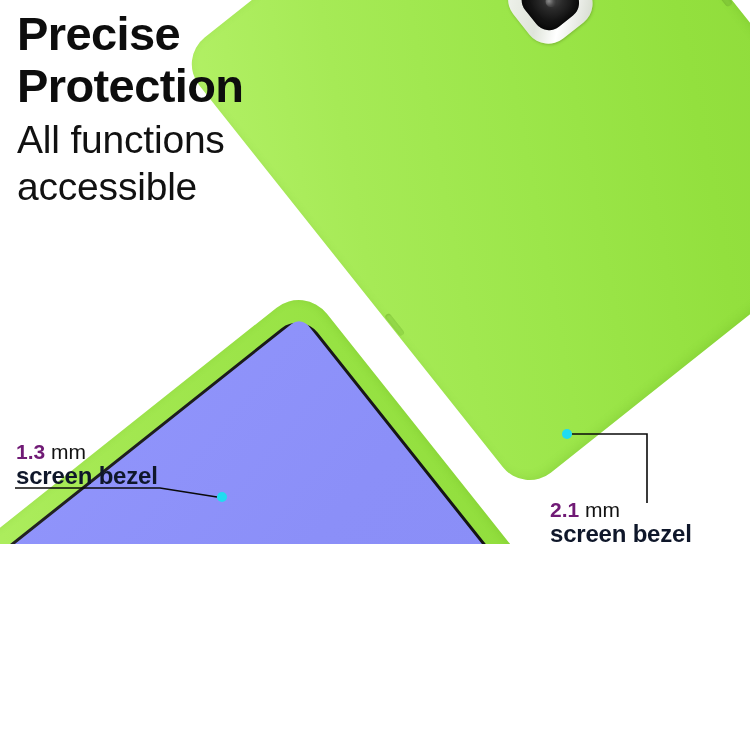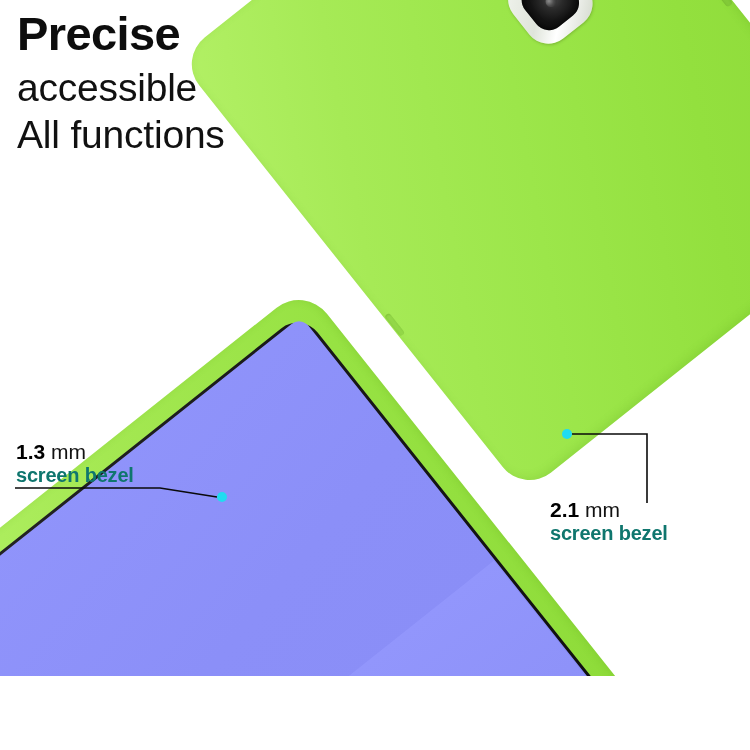--- a/index.html
+++ b/index.html
@@ -3,21 +3,21 @@
 <meta charset="utf-8">
 <style>
   html,body{margin:0;padding:0;}
   body{
     width:750px;height:750px;
     background:#ffffff;
     font-family:"Liberation Sans",sans-serif;
     overflow:hidden;
     position:relative;
   }
-  #stage{position:absolute;inset:0;width:750px;height:676px;overflow:hidden;background:#fff;}
+  #stage{position:absolute;inset:0;width:750px;height:544px;overflow:hidden;background:#fff;}
 
   
   #headline{position:absolute;left:17px;top:8px;z-index:40;}
   .hl-strong{
     font-size:47px;line-height:52px;font-weight:bold;color:#0d0d0d;
     letter-spacing:-0.6px;white-space:nowrap;
   }
   .hl-light{
     font-size:39px;line-height:47px;font-weight:400;color:#111111;
     letter-spacing:-0.2px;white-space:nowrap;
@@ -83,23 +83,23 @@
   #tablet-front .screen{
     position:absolute;left:22px;top:22px;right:22px;bottom:22px;
     border-radius:12px;overflow:hidden;
     background:linear-gradient(168deg,#9094fb 0%,#8b8ff8 38%,#8a8ef7 62%,#8286f2 100%);
   }
   .wallpaper{position:absolute;left:0;right:0;bottom:0;height:46%;}
 
   
   .anno{position:absolute;z-index:60;}
   .anno .ln1{font-size:21px;font-weight:bold;line-height:24px;white-space:nowrap;color:#121212;}
-  .anno .ln1 .num{color:#000000;}
+  .anno .ln1 .num{color:#701a75;}
   .anno .ln1 .unit{color:#121212;font-weight:normal;}
-  .anno .ln2{font-size:20px;font-weight:bold;line-height:23px;white-space:nowrap;color:#0f766e;letter-spacing:-0.2px;}
+  .anno .ln2{font-size:24px;font-weight:bold;line-height:23px;white-space:nowrap;color:#0f172a;letter-spacing:-0.2px;}
 
   #anno-screen{left:16px;top:440px;}
   #anno-camera{left:550px;top:498px;}
 
   #leader-svg{position:absolute;inset:0;width:750px;height:750px;z-index:55;pointer-events:none;}
   .dot{fill:#20dcf0;}
   .leader{stroke:#0a0a0a;stroke-width:1.6;fill:none;}
 </style>
 </head>
 <body>
@@ -146,23 +146,24 @@
         <path d="M0 290 L0 250 L34 236 L66 256 L96 234 L128 258 L162 240 L196 264 L228 246 L262 270 L296 252 L330 272 L366 256 L400 276 L436 260 L470 278 L520 264 L520 290 Z" fill="url(#m2)" opacity="0.92"></path>
         <path d="M300 290 L336 262 L368 276 L404 250 L440 268 L476 246 L520 262 L520 290 Z" fill="url(#m3)" opacity="0.9"></path>
         <path d="M96 234 L112 244 L128 258 L118 262 L104 250 Z" fill="#e6e8fd" opacity="0.55"></path>
         <path d="M158 200 L174 214 L188 186 L200 200 L188 208 L170 222 Z" fill="#e9ebfd" opacity="0.4"></path>
       </svg>
     </div>
   </div>
 
   <div id="headline">
     <div class="hl-strong">Precise</div>
+    <div class="hl-strong">Protection</div>
     <div id="hl-sub">
+      <div class="hl-light">All functions</div>
       <div class="hl-light">accessible</div>
-      <div class="hl-light">All functions</div>
     </div>
   </div>
 
   <svg id="leader-svg">
 
     <path class="leader" d="M15 488 L160 488 L217 497"></path>
     <circle class="dot" cx="222" cy="497" r="5"></circle>
 
     <path class="leader" d="M572 434 L647 434 L647 503"></path>
     <circle class="dot" cx="567" cy="434" r="5"></circle>

